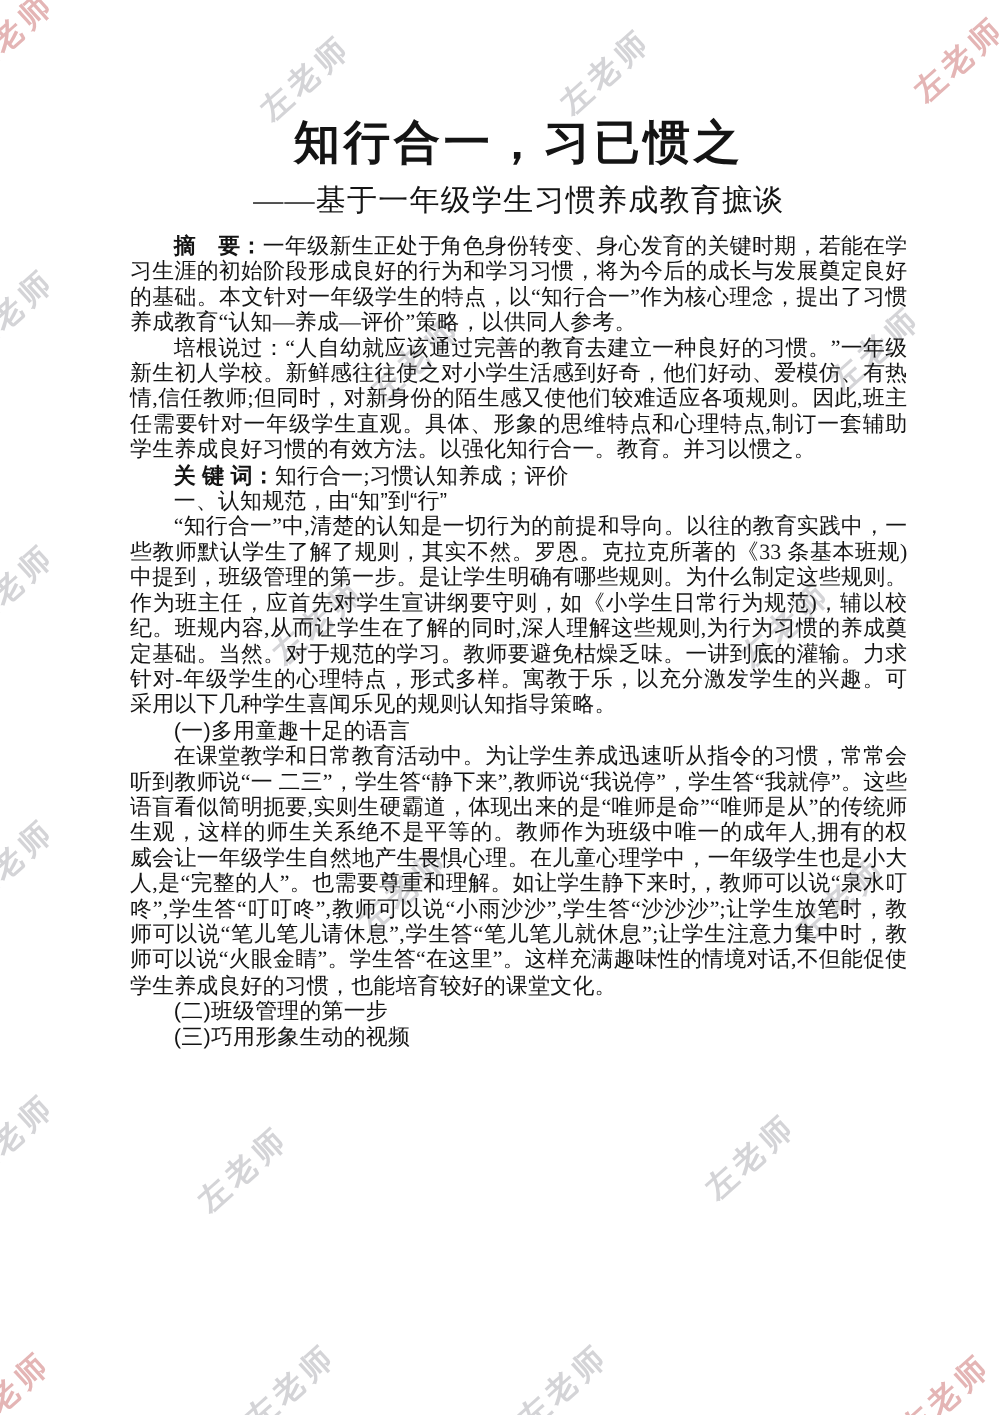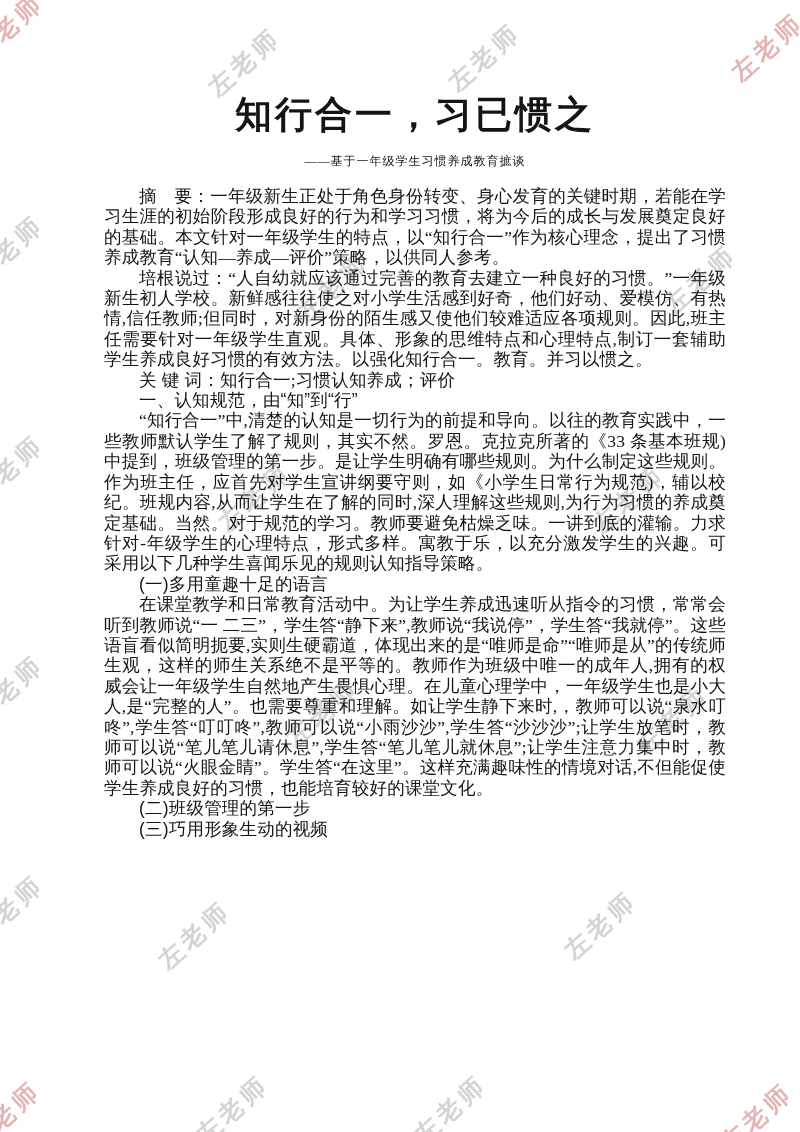--- a/index.html
+++ b/index.html
@@ -24,36 +24,36 @@
     position:absolute;left:104px;top:92px;width:622px;
     color:#141414;
   }
   .doc-title{
     margin:0 0 10px 0;
     font-size:37px;line-height:46px;font-weight:bold;
     text-align:center;letter-spacing:3px;
   }
   .doc-subtitle{
     margin:0 0 12px 0;
-    font-size:12px;line-height:26px;
+    font-size:24px;line-height:26px;
     text-align:center;letter-spacing:1px;
   }
   .paras p{
     margin:0;padding:0;
     font-size:17.5px;line-height:20.4px;
     text-align:justify;text-indent:2em;
     letter-spacing:0.2px;
   }
   .paras p.heading,
   .paras p.subheading{
     font-weight:normal;
     font-family:"Liberation Sans","DejaVu Sans",sans-serif;
   }
   .paras .lead{
-    font-weight:normal;
+    font-weight:bold;
     font-family:"Liberation Sans","DejaVu Sans",sans-serif;
   }
 </style>
 </head>
 <body>
 
 <div class="page">
   <div class="wm-layer" id="wm-layer">
       <span class="wm red" style="left: -25px; top: 40px;">左老师</span>
       <span class="wm gray" style="left: 212px; top: 75px;">左老师</span>

